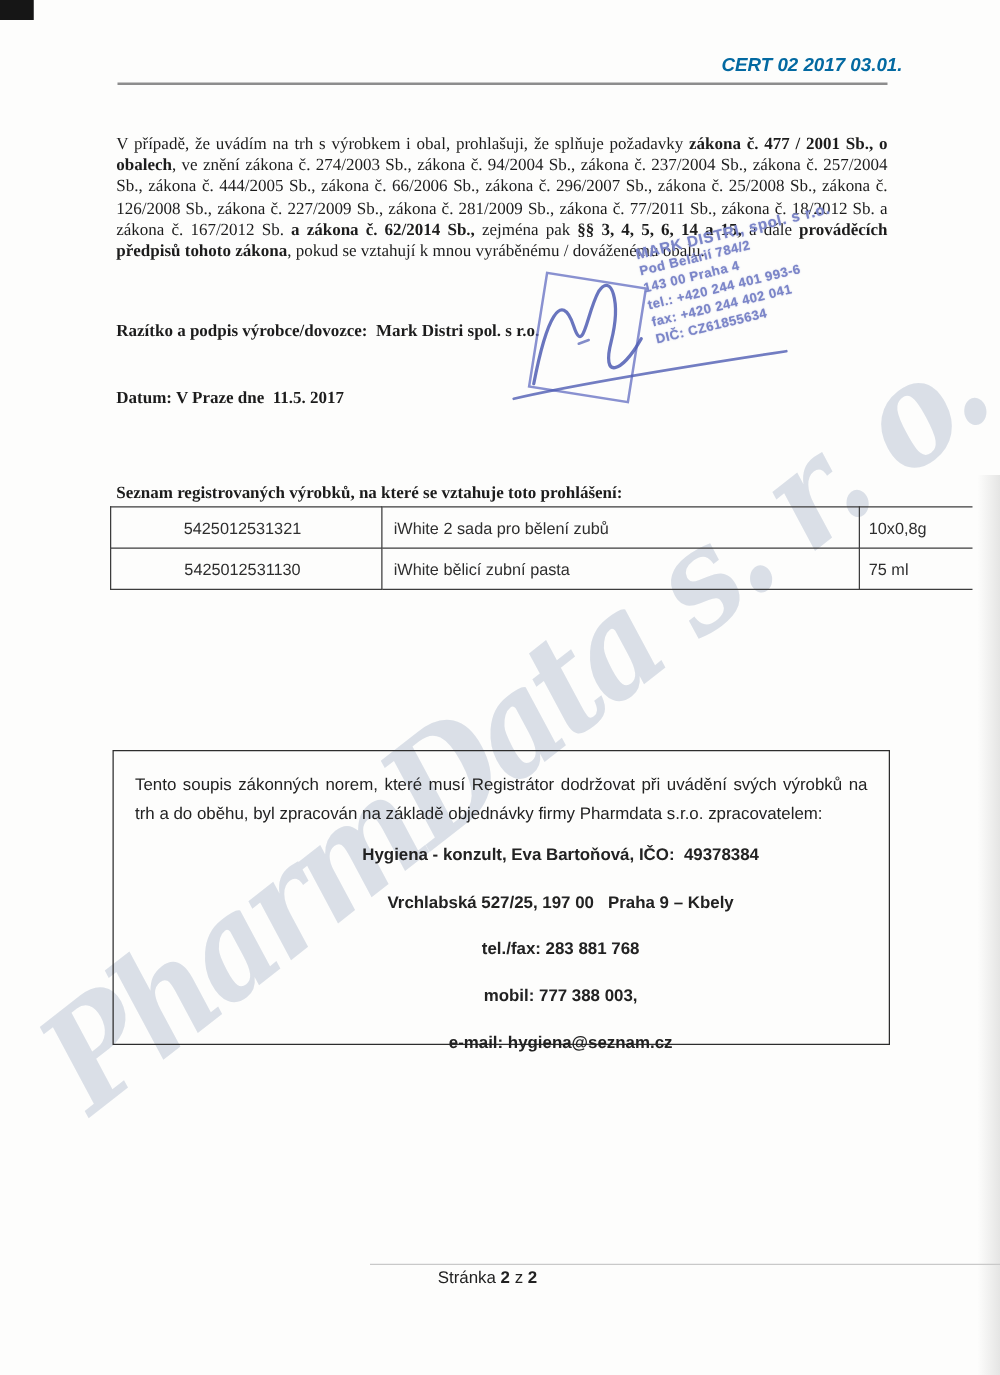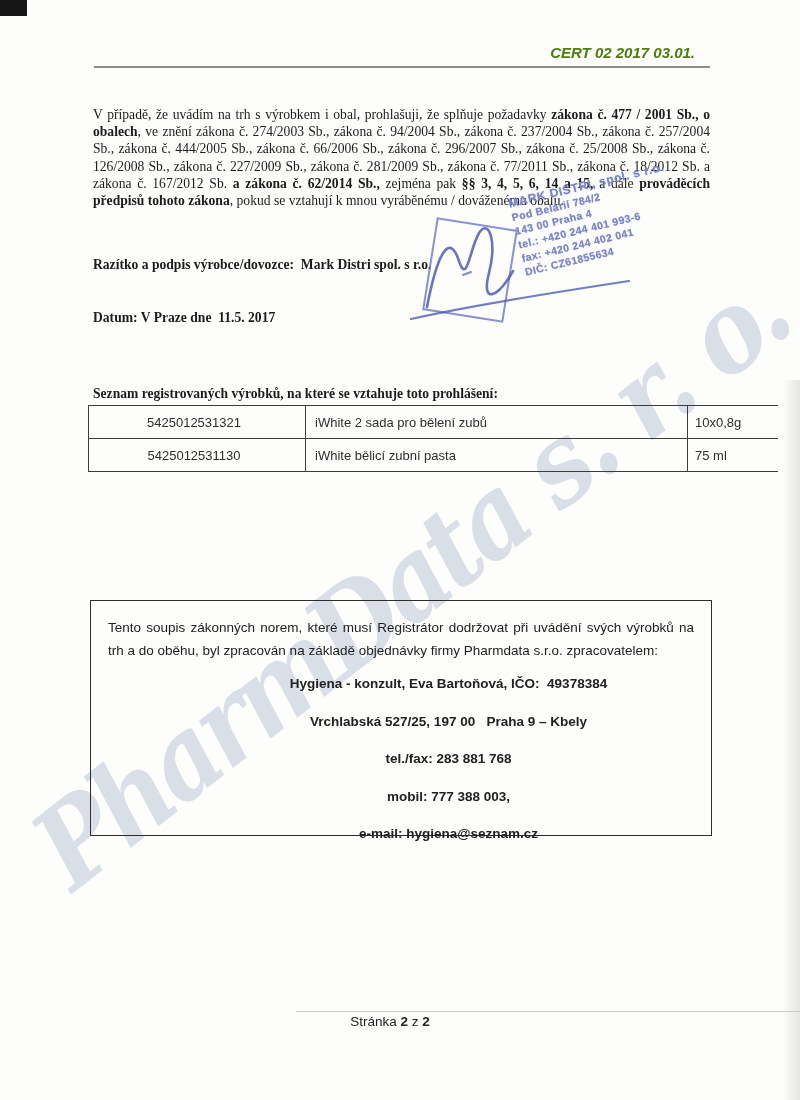--- a/index.html
+++ b/index.html
@@ -25,23 +25,23 @@
     transform:translate(-50%,-50%) rotate(-38deg) scaleY(1.12);
     font-family:"DejaVu Serif", serif;
     font-style:italic;font-weight:bold;
     font-size:100px;letter-spacing:-5px;white-space:nowrap;
     color:#c6cedb;opacity:0.62;z-index:1;
   }
 
   .content{position:absolute;inset:0;z-index:2;}
 
   .header-ref{
-    position:absolute;top:44px;left:79px;width:616px;
+    position:absolute;top:44px;left:106px;width:616px;
     text-align:right;font-family:"Liberation Sans", sans-serif;
-    font-style:italic;font-weight:600;font-size:15px;color:#4d7c0f;
+    font-style:italic;font-weight:600;font-size:15px;color:#0369a1;
   }
   .header-rule{position:absolute;top:66px;left:94px;width:616px;height:2px;background:#8d8d8d;}
 
   .main-par{
     position:absolute;top:106px;left:93px;width:617px;
     font-size:13.6px;line-height:17.2px;text-align:justify;
   }
   .b{font-weight:bold;}
   .pre{white-space:pre-wrap;}
 

